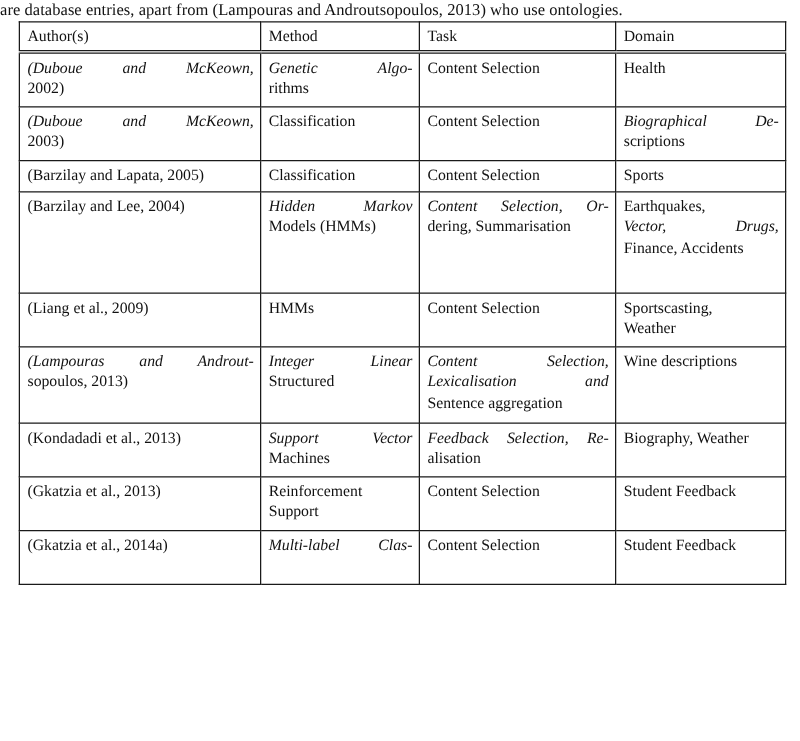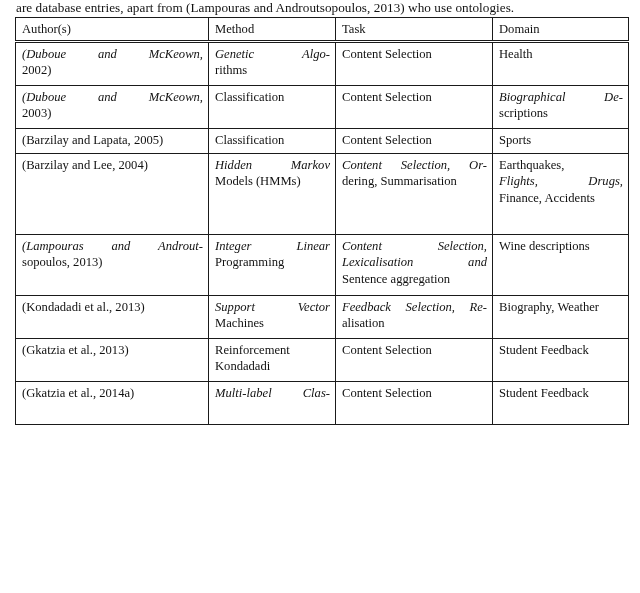--- a/index.html
+++ b/index.html
@@ -19,21 +19,21 @@
   .page {
     position: relative;
     width: 640px;
     height: 593px;
     box-sizing: border-box;
   }
 
   .lead-line {
     position: absolute;
     top: 0px;
-    left: 16px;
+    left: 0px;
     width: 544px;
     font-size: 13.2px;
     line-height: 15px;
     white-space: nowrap;
     letter-spacing: 0.05px;
   }
 
   .table-wrap {
     position: absolute;
     top: 17px;
@@ -168,32 +168,47 @@
             <td>
               <span class="cellline justify">Hidden Markov</span>
               <span class="cellline">Models (HMMs)</span>
             </td>
             <td>
               <span class="cellline justify">Content Selection, Or-</span>
               <span class="cellline">dering, Summarisation</span>
             </td>
             <td>
               <span class="cellline">Earthquakes,</span>
-              <span class="cellline justify">Flights, Drugs,</span>
+              <span class="cellline justify">Vector, Drugs,</span>
               <span class="cellline">Finance, Accidents</span>
+            </td>
+          </tr>
+          <tr class="h2">
+            <td>
+              <span class="cellline">(Liang et al., 2009)</span>
+            </td>
+            <td>
+              <span class="cellline">HMMs</span>
+            </td>
+            <td>
+              <span class="cellline">Content Selection</span>
+            </td>
+            <td>
+              <span class="cellline">Sportscasting,</span>
+              <span class="cellline">Weather</span>
             </td>
           </tr>
           <tr class="h3">
             <td>
               <span class="cellline justify">(Lampouras and Androut-</span>
               <span class="cellline">sopoulos, 2013)</span>
             </td>
             <td>
               <span class="cellline justify">Integer Linear</span>
-              <span class="cellline">Programming</span>
+              <span class="cellline">Structured</span>
             </td>
             <td>
               <span class="cellline justify">Content Selection,</span>
               <span class="cellline justify">Lexicalisation and</span>
               <span class="cellline">Sentence aggregation</span>
             </td>
             <td>
               <span class="cellline">Wine descriptions</span>
             </td>
           </tr>
@@ -212,21 +227,21 @@
             <td>
               <span class="cellline">Biography, Weather</span>
             </td>
           </tr>
           <tr class="h2">
             <td>
               <span class="cellline">(Gkatzia et al., 2013)</span>
             </td>
             <td>
               <span class="cellline">Reinforcement</span>
-              <span class="cellline">Kondadadi</span>
+              <span class="cellline">Support</span>
             </td>
             <td>
               <span class="cellline">Content Selection</span>
             </td>
             <td>
               <span class="cellline">Student Feedback</span>
             </td>
           </tr>
           <tr class="h2">
             <td>

